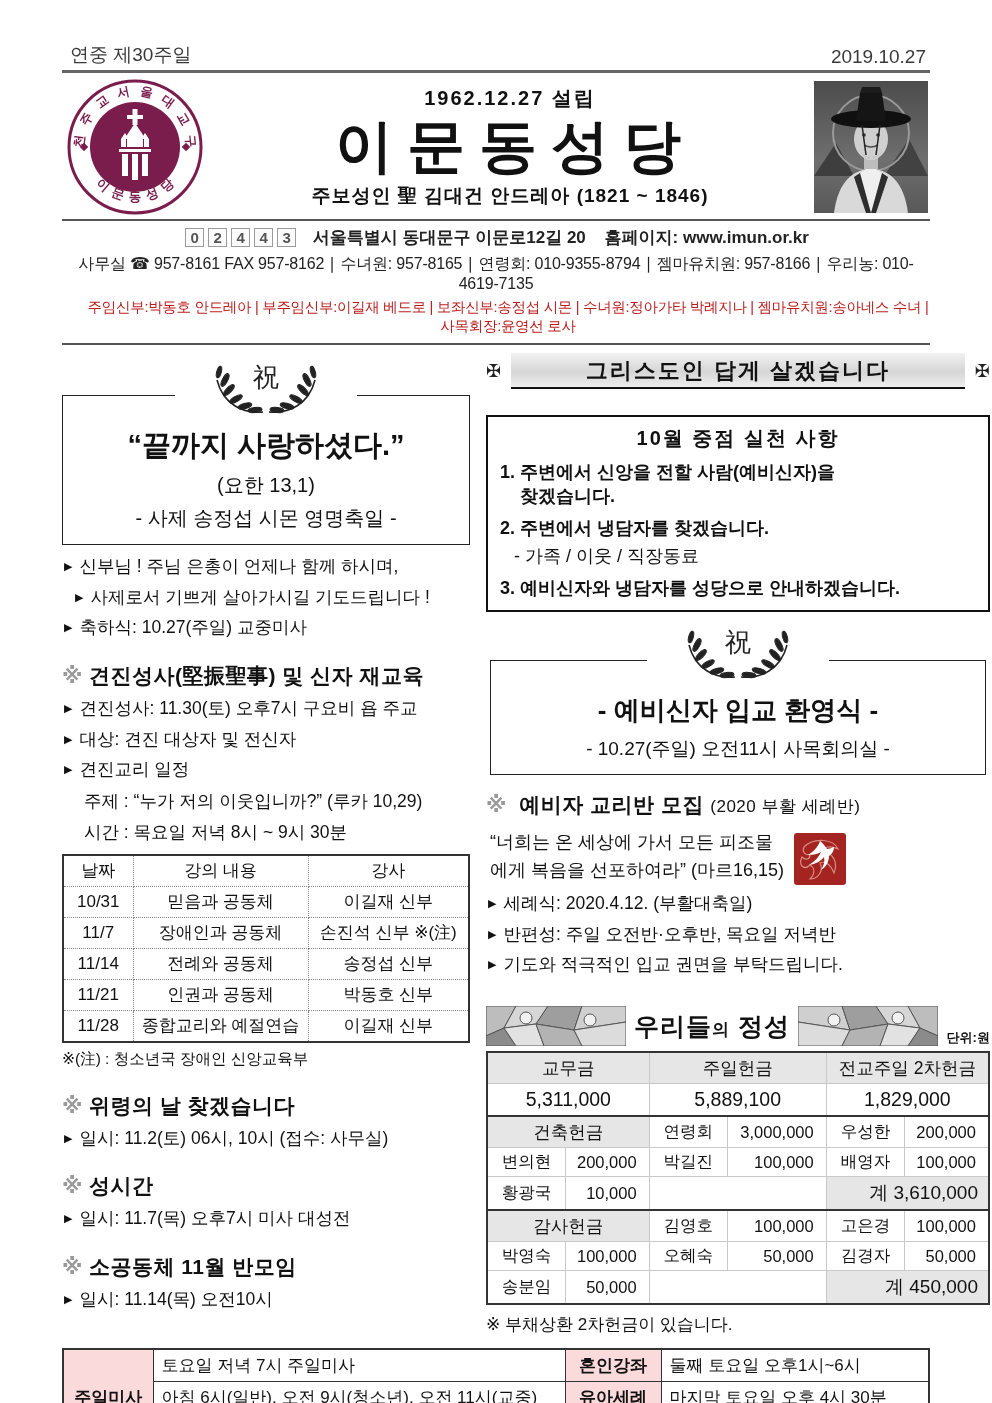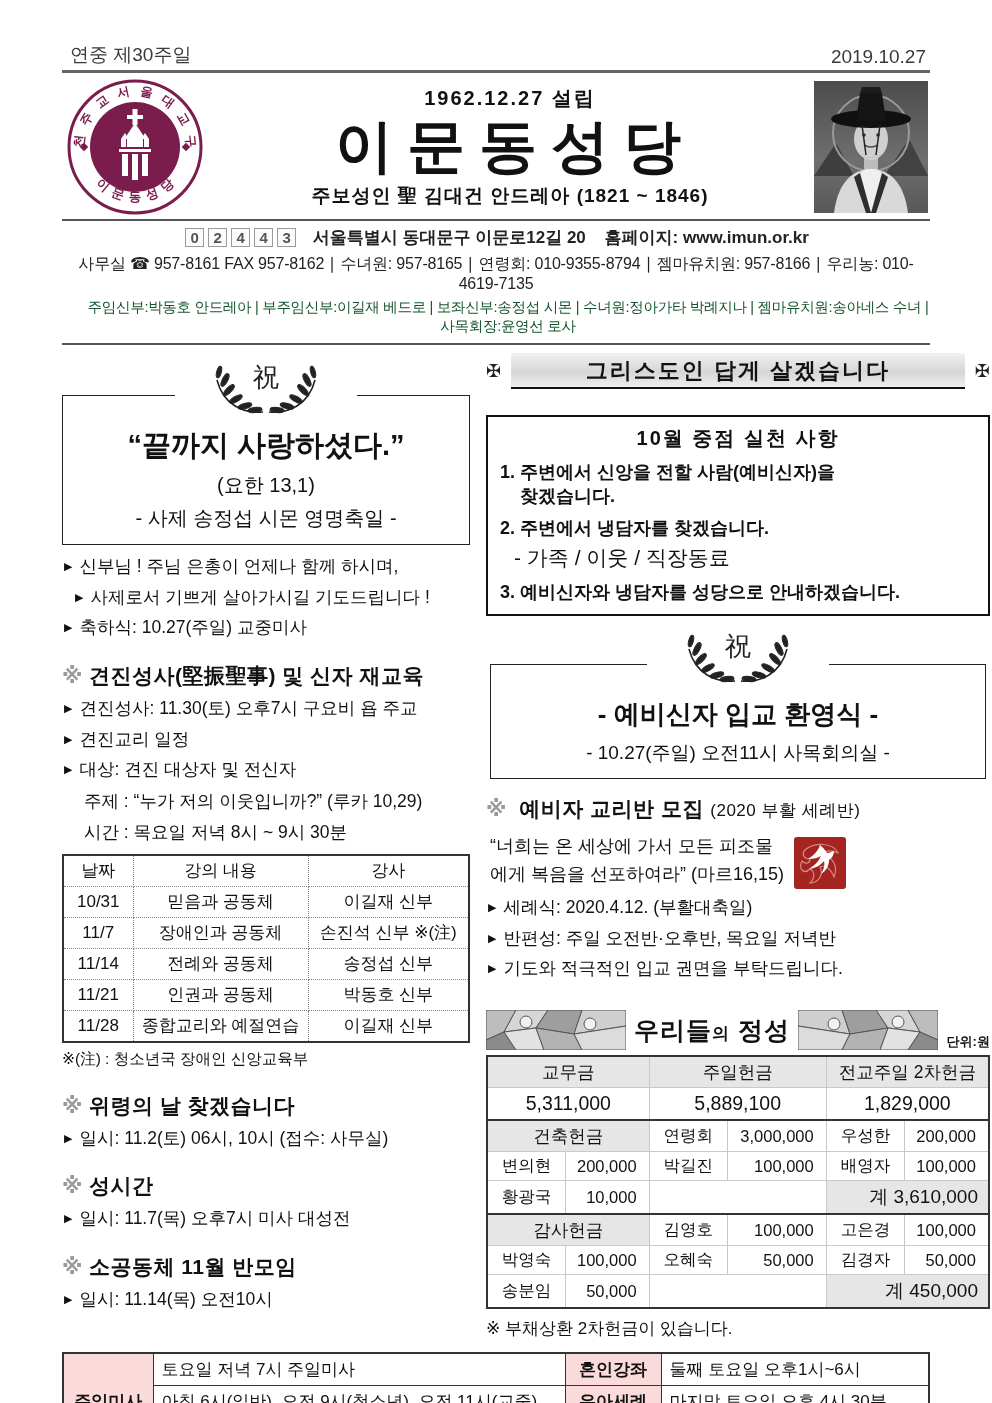--- a/index.html
+++ b/index.html
@@ -20,21 +20,21 @@
   .portrait { width:114px; height:132px; flex:none; }
 
   
   .contact { text-align:center; border-bottom:2px solid #555; padding:5px 0 7px 0; }
   .postal-row { font-size:17px; font-weight:bold; color:#222; margin-bottom:5px; }
   .digitbox { display:inline-block; min-width:19px; border:1px solid #9a9a9a; color:#555;
               font-size:15px; margin:0 2px; padding:0 2px; background:#fbfbfb; }
   .addr { margin-left:10px; }
   .home { margin-left:14px; }
   .phone-row { font-size:16px; color:#222; margin-bottom:5px; letter-spacing:-0.2px; }
-  .staff-row { font-size:14.5px; color:#14532d; letter-spacing:-0.3px;margin-left:24px; }
+  .staff-row { font-size:14.5px; color:#b91c1c; letter-spacing:-0.3px;margin-left:24px; }
 
   
   .columns { display:flex; gap:16px; margin-top:8px; }
   .col-left { width:408px; flex:none; }
   .col-right { flex:1; }
 
   
   .celebr { position:relative; border:1.5px solid #222; text-align:center; }
   .celebr .laurel { position:absolute; top:-36px; left:50%; transform:translateX(-50%); background:#fff; padding:0 6px; }
   .c1 { margin-top:42px; padding:30px 6px 12px 6px; }
@@ -64,21 +64,21 @@
   
   .christ-band { display:flex; align-items:center; gap:10px; }
   .cross { font-size:18px; color:#222; flex:none; }
   .band-text { flex:1; text-align:center; font-size:22px; font-weight:900; letter-spacing:2px;
                background:linear-gradient(180deg,#f2f2f2 0%,#d6d6d6 55%,#eee 100%);
                border-bottom:2.5px solid #111; padding:3px 0 1px 0; }
   .practice { border:2px solid #111; margin-top:26px; padding:8px 12px 10px 12px; }
   .practice .pt { text-align:center; font-size:20px; font-weight:900; letter-spacing:2px; margin-bottom:8px; }
   .practice .pi { font-size:18px; font-weight:800; margin-top:9px; line-height:1.3; }
   .practice .pi-cont { margin-left:20px; font-size:18px; font-weight:800; }
-  .practice .pi-sub { font-size:21px; font-weight:normal; margin:3px 0 0 14px; }
+  .practice .pi-sub { font-size:18px; font-weight:normal; margin:3px 0 0 14px; }
 
   .quote-dove { display:flex; align-items:flex-start; gap:10px; margin-top:10px; }
   .quote-lines { font-size:18px; line-height:1.55; margin-left:4px; }
   .dove { width:52px; height:52px; flex:none; margin-top:4px; }
 
   
   .banner { position:relative; margin-top:28px; height:42px; display:flex; align-items:center; padding-right:52px; }
   .banner svg { flex:1; height:40px; }
   .banner .btitle { flex:none; padding:0 8px; font-size:25px; font-weight:900; letter-spacing:1px; white-space:nowrap; }
   .banner .btitle .small { font-size:17px; }
@@ -237,22 +237,22 @@
       </div>
 
       <div class="bullets">
         <div class="b-line">신부님 ! 주님 은총이 언제나 함께 하시며,</div>
         <div class="b-cont b-line" style="margin-left:13px">사제로서 기쁘게 살아가시길 기도드립니다 !</div>
         <div class="b-line">축하식: 10.27(주일) 교중미사</div>
       </div>
 
       <div class="sec-h">견진성사(堅振聖事) 및 신자 재교육</div>
       <div class="b-line">견진성사: 11.30(토) 오후7시 구요비 욥 주교</div>
+      <div class="b-line">대상: 견진 대상자 및 전신자</div>
       <div class="b-line">견진교리 일정</div>
-      <div class="b-line">대상: 견진 대상자 및 전신자</div>
       <div class="sub-line">주제 : “누가 저의 이웃입니까?” (루카 10,29)</div>
       <div class="sub-line">시간 : 목요일 저녁 8시 ~ 9시 30분</div>
 
       <table class="cat-table">
         <colgroup>
             <col style="width:70px">
             <col style="width:175px">
             <col>
           </colgroup>
         <tbody>

